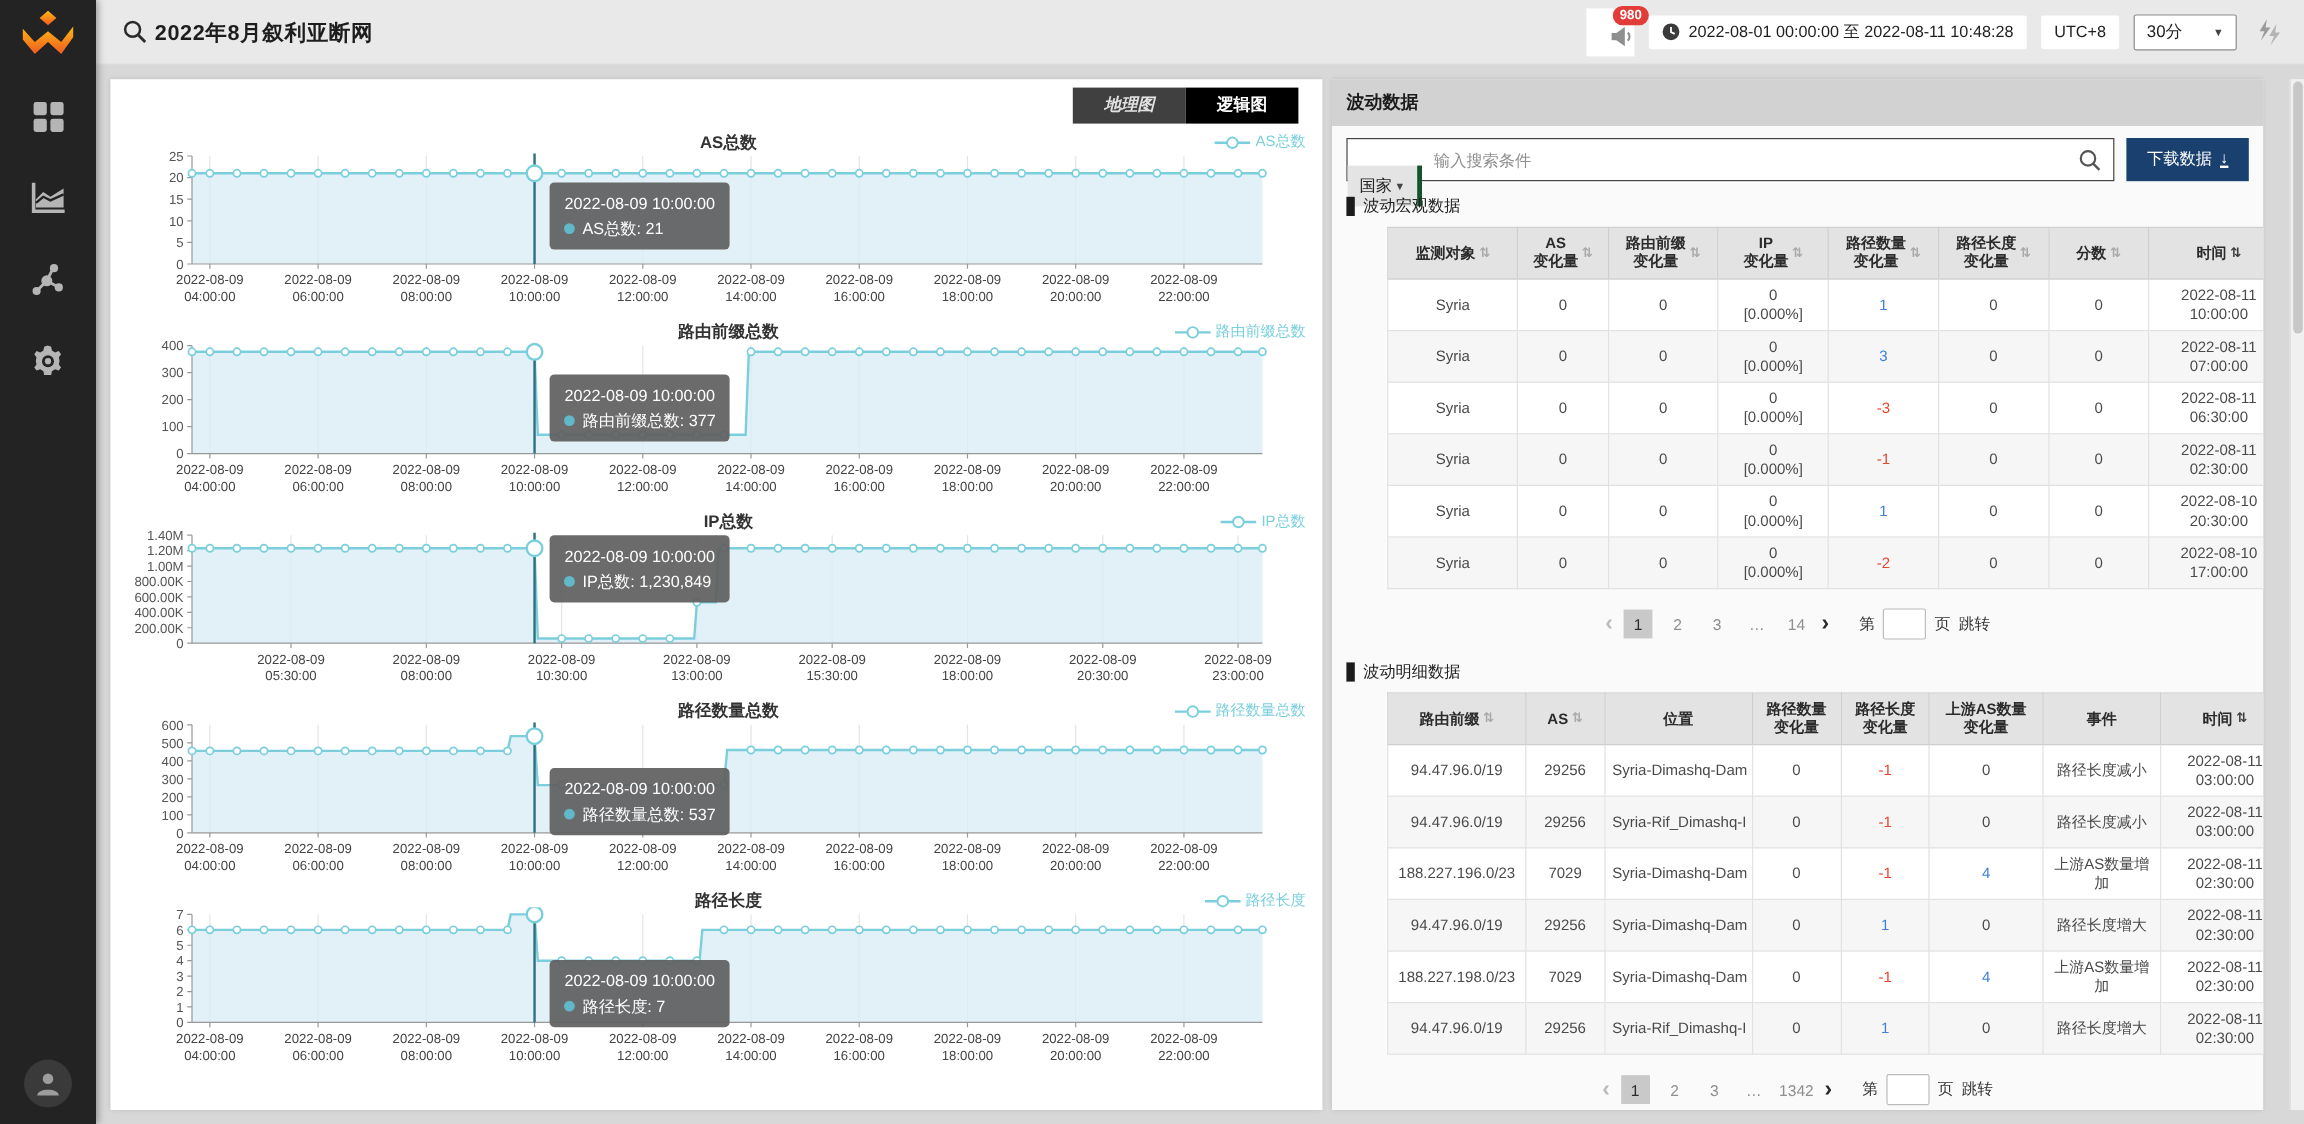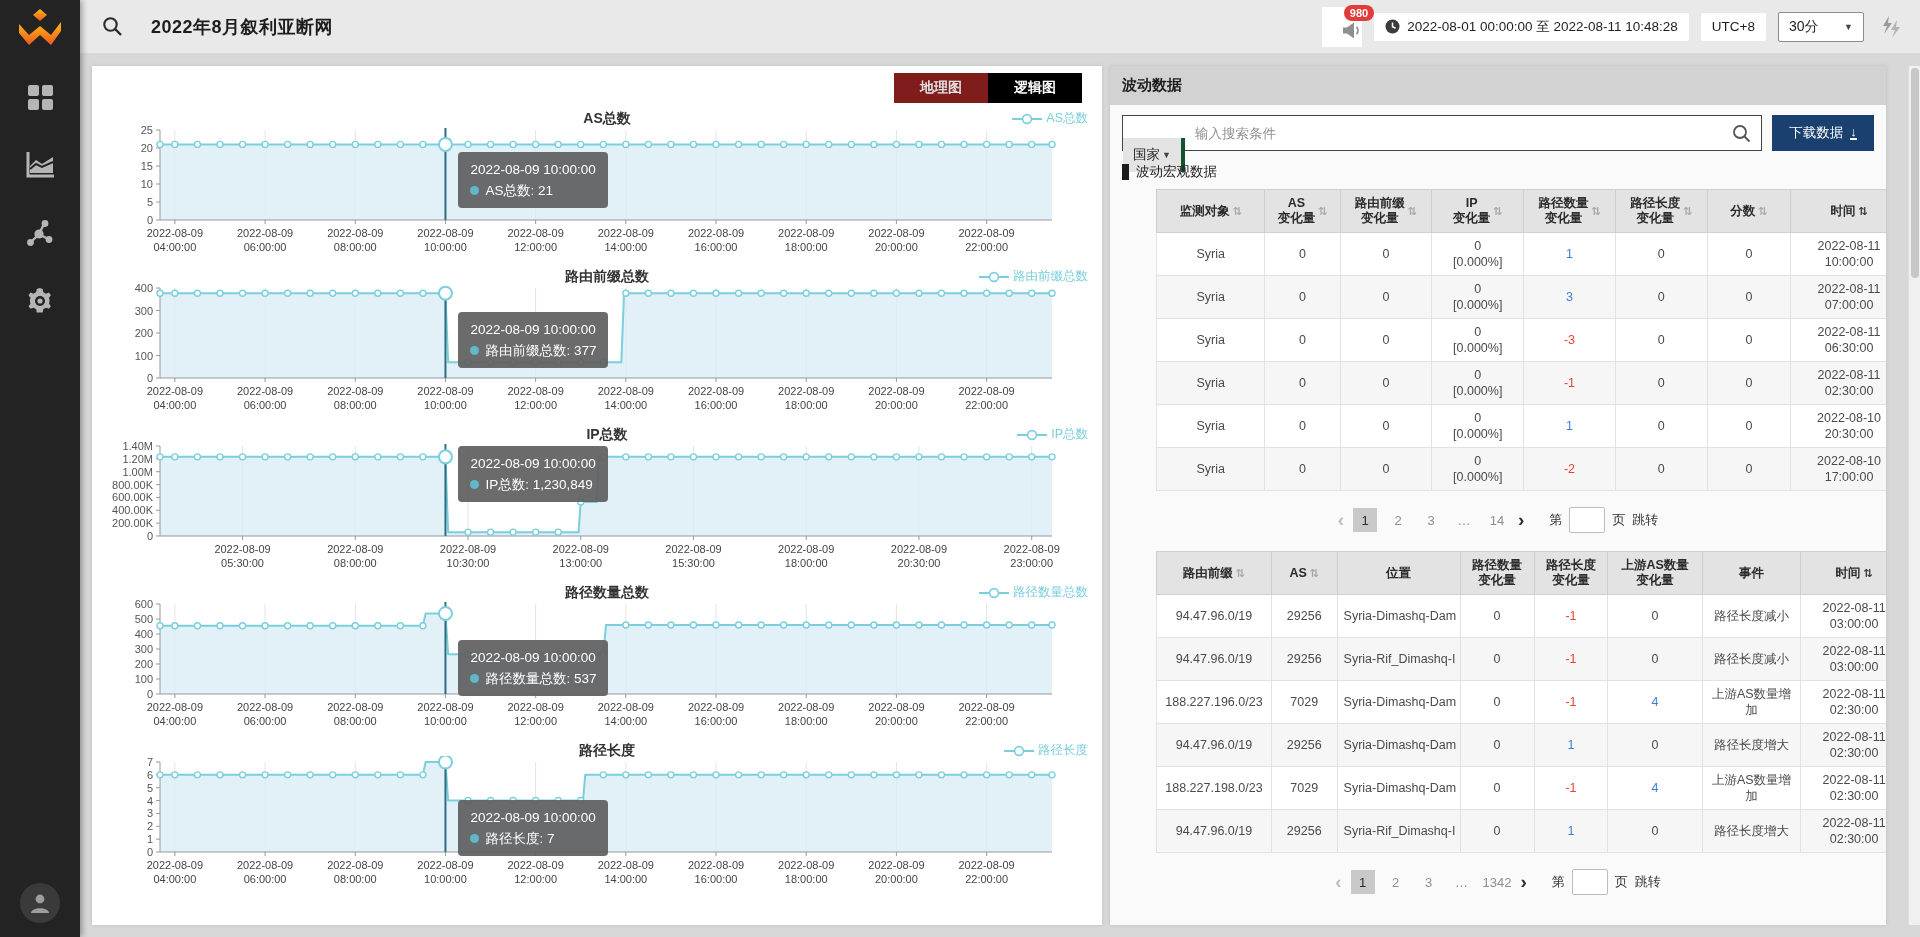--- a/index.html
+++ b/index.html
@@ -10,37 +10,37 @@
   .sidebar { width:80px; background:#232323; display:flex; flex-direction:column; align-items:center; flex-shrink:0; box-shadow:2px 0 6px rgba(0,0,0,.35); z-index:5; position:relative; }
   .logo { margin-top:6px; width:56px; height:46px; display:flex; align-items:center; justify-content:center; cursor:pointer; }
   .side-nav { margin-top:28px; display:flex; flex-direction:column; gap:34px; align-items:center; }
   .side-item { width:40px; height:34px; display:flex; align-items:center; justify-content:center; cursor:pointer; }
   .side-item svg { opacity:.85; }
   .avatar { position:absolute; bottom:14px; left:20px; width:40px; height:40px; border-radius:50%; background:#3a3a3a; display:flex; align-items:center; justify-content:center; cursor:pointer; }
 
   
   .main { flex:1; display:flex; flex-direction:column; min-width:0; }
   .topbar { height:54px; background:#e9e9e9; border-bottom:1px solid #d9d9d9; display:flex; align-items:center; justify-content:space-between; padding:0 14px 0 22px; }
-  .tb-left { display:flex; align-items:center; gap:28px; }
+  .tb-left { display:flex; align-items:center; gap:6px; }
   .tb-title { font-size:18px; font-weight:bold; color:#1d1d1d; letter-spacing:.5px; }
   .tb-right { display:flex; align-items:center; gap:12px; }
   .speaker-wrap { position:relative; background:#fff; width:40px; height:40px; display:flex; align-items:flex-end; justify-content:flex-end; padding-bottom:8px; }
   .badge { position:absolute; top:-2px; right:-12px; background:#e23c39; color:#fff; font-size:11px; font-weight:bold; padding:1px 6px; border-radius:9px; line-height:14px; }
   .wbox { background:#fff; height:28px; display:flex; align-items:center; gap:7px; padding:0 11px; font-size:13.5px; color:#1f1f1f; border-radius:2px; }
   .interval { background:#fff; border:1px solid #8d8d8d; height:30px; width:86px; display:flex; align-items:center; justify-content:space-between; padding:0 10px; font-size:14px; color:#222; cursor:pointer; border-radius:2px; }
   .caret { font-size:9px; color:#444; }
   .refresh { width:30px; height:30px; display:flex; align-items:center; justify-content:center; cursor:pointer; }
 
   .content { flex:1; display:flex; padding:12px 0 12px 12px; gap:8px; min-height:0; }
 
   
   .charts-panel { width:1010px; background:#fff; position:relative; padding:44px 10px 6px 10px; flex-shrink:0; box-shadow:0 0 4px rgba(0,0,0,.12); }
   .map-toggle { position:absolute; top:7px; right:20px; display:flex; }
   .map-toggle button { width:94px; height:30px; border:none; font-size:14px; font-weight:bold; cursor:pointer; font-family:inherit; }
-  .map-toggle .geo { background:#7f1d1d; color:#e2e2e2; }
+  .map-toggle .geo { background:#404040; color:#e2e2e2;font-style:italic; }
   .map-toggle .logic { background:#000; color:#fff; }
   .chart { position:relative; height:158px; width:990px; }
   .c-title { position:absolute; top:0; left:58px; right:38px; text-align:center; font-size:14px; font-weight:bold; color:#333; }
   .c-legend { position:absolute; top:0; right:4px; display:flex; align-items:center; gap:4px; font-size:12.5px; color:#7bcfdd; }
   .chart svg.plot { position:absolute; top:14px; left:0; }
   .c-tip { position:absolute; background:rgba(96,96,96,.93); color:#fff; border-radius:4px; padding:7px 12px; font-size:13.5px; line-height:21px; white-space:nowrap; z-index:3; pointer-events:none; }
   .c-tip .dot { display:inline-block; width:9px; height:9px; border-radius:50%; background:#61b8c9; margin-right:6px; }
 
   
   .data-panel { flex:1; background:#fafafa; display:flex; flex-direction:column; min-width:0; margin-right:14px; box-shadow:0 0 4px rgba(0,0,0,.12); }
@@ -920,20 +920,24 @@
                 <span class="pg-chev next">›</span>
                 <span class="pg-jump">
                   <span>第</span>
                   <input style="">
                   <span>页</span>
                   <span>跳转</span>
                 </span>
               </div>
             </div>
           <div id="detail-section">
+              <div class="sec-title">
+                <span class="sec-bar"></span>
+                <span>波动明细数据</span>
+              </div>
               <table>
                 <colgroup>
                   <col style="width: 14%;">
                   <col style="width: 8%;">
                   <col style="width: 15%;">
                   <col style="width: 9%;">
                   <col style="width: 9%;">
                   <col style="width: 11.5%;">
                   <col style="width: 12%;">
                   <col style="width: 13%;">

